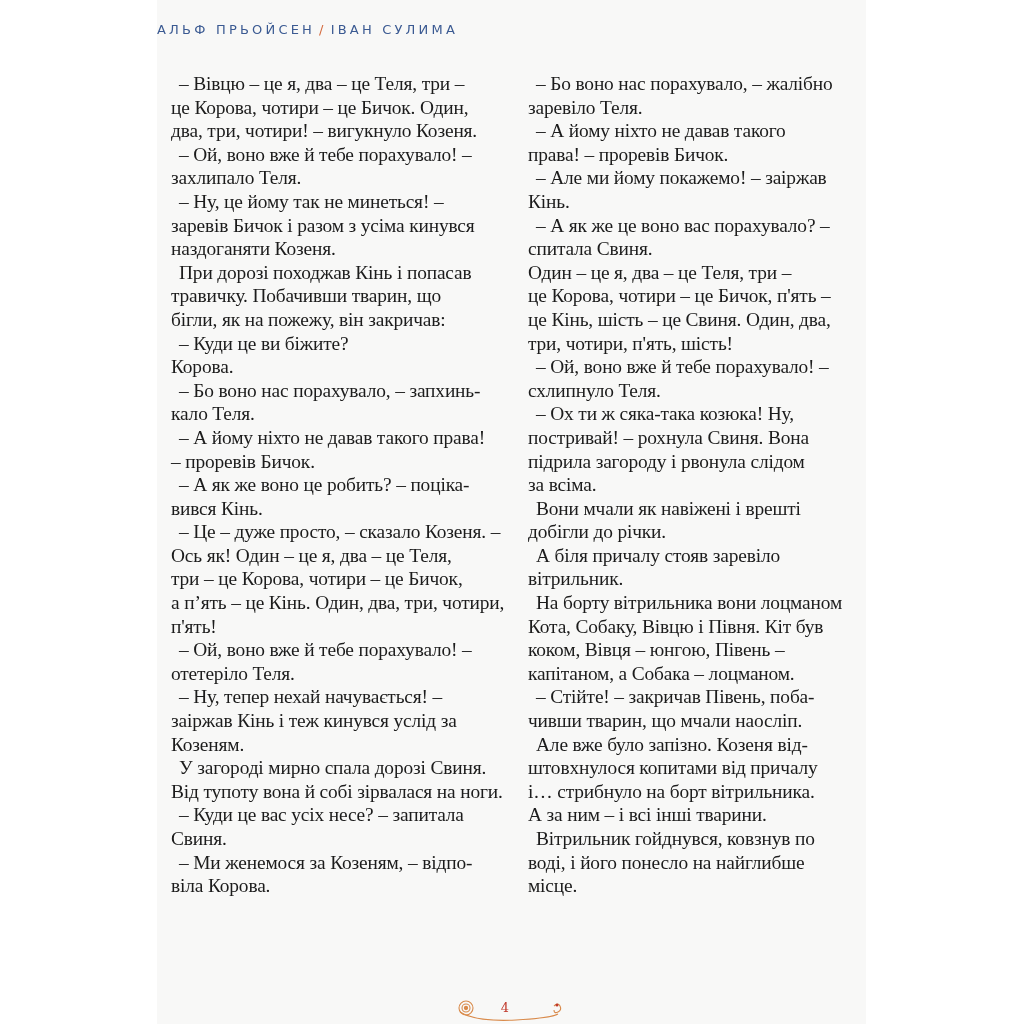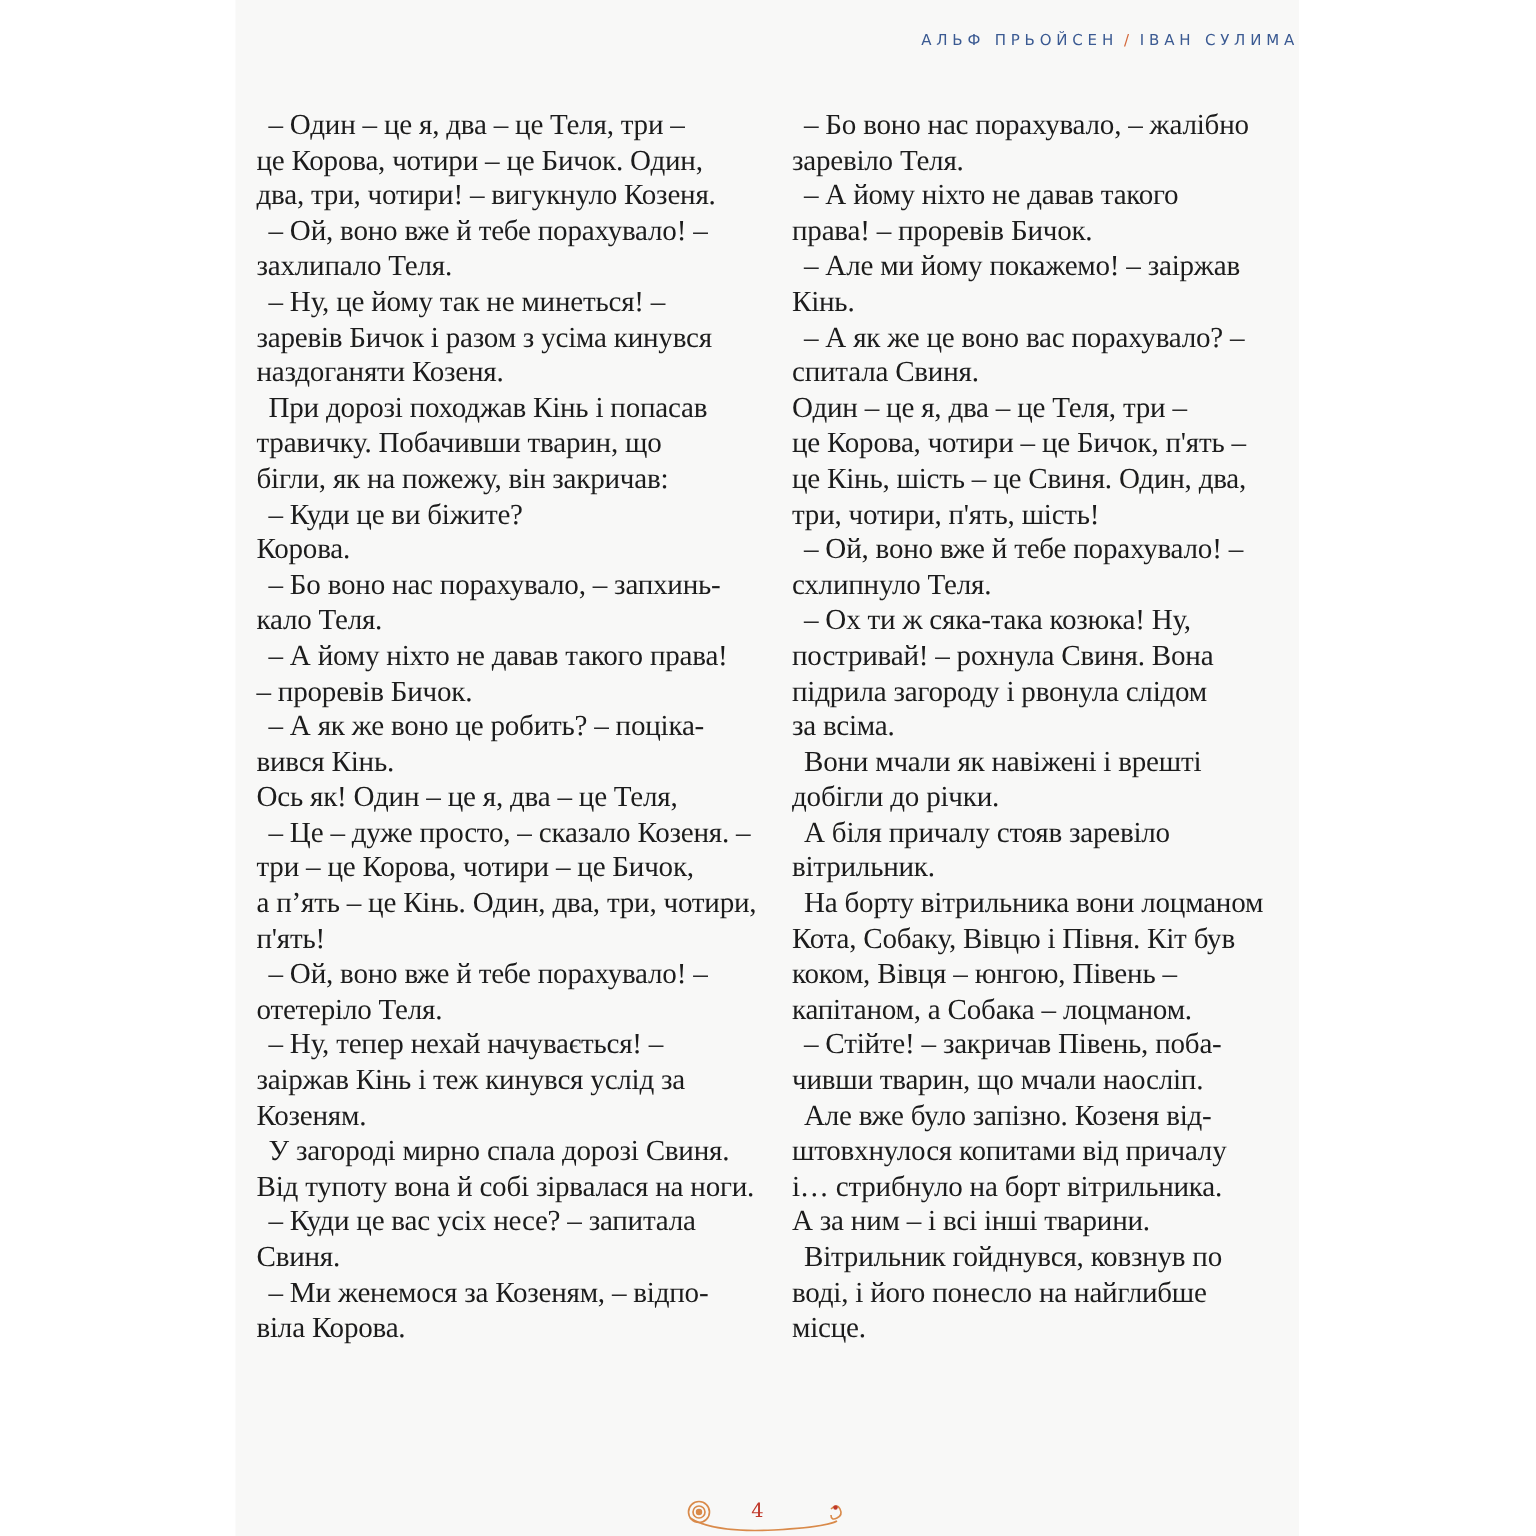--- a/index.html
+++ b/index.html
@@ -13,23 +13,23 @@
     .page {
       position: absolute;
       left: 157px; top: 0;
       width: 709px; height: 1024px;
       background: #f8f8f7;
       box-shadow: inset 0 0 0 0 transparent;
     }
     .header {
       position: absolute;
       left: 0; right: 0; top: 22px;
-      text-align: right;
+      text-align: left;
       font-family: "DejaVu Sans", "Liberation Sans", sans-serif;
-      font-size: 10px;
+      font-size: 13px;
       letter-spacing: 3.2px;
       color: #3b5a92;
     }
     .header .slash { color: #d4683a; margin: 0 4px; }
     .col {
       position: absolute;
       top: 72px;
       width: 330px;
       font-size: 19.4px;
       line-height: 23.6px;
@@ -58,41 +58,41 @@
 </head>
 <body>
 
 <div class="page">
 
   <div class="header">
     <span>АЛЬФ ПРЬОЙСЕН</span><span class="slash">/</span><span>ІВАН СУЛИМА</span>
   </div>
 
   <div class="col left" id="col-left">
-      <div class="line indent">– Один – це я, два – це Теля, три –</div>
+      <div class="line indent">– Вівцю – це я, два – це Теля, три –</div>
       <div class="line">це Корова, чотири – це Бичок. Один,</div>
       <div class="line">два, три, чотири! – вигукнуло Козеня.</div>
       <div class="line indent">– Ой, воно вже й тебе порахувало! –</div>
       <div class="line">захлипало Теля.</div>
       <div class="line indent">– Ну, це йому так не минеться! –</div>
       <div class="line">заревів Бичок і разом з усіма кинувся</div>
       <div class="line">наздоганяти Козеня.</div>
       <div class="line indent">При дорозі походжав Кінь і попасав</div>
       <div class="line">травичку. Побачивши тварин, що</div>
       <div class="line">бігли, як на пожежу, він закричав:</div>
       <div class="line indent">– Куди це ви біжите?</div>
       <div class="line">Корова.</div>
       <div class="line indent">– Бо воно нас порахувало, – запхинь-</div>
       <div class="line">кало Теля.</div>
       <div class="line indent">– А йому ніхто не давав такого права!</div>
       <div class="line">– проревів Бичок.</div>
       <div class="line indent">– А як же воно це робить? – поціка-</div>
       <div class="line">вився Кінь.</div>
+      <div class="line indent">– Це – дуже просто, – сказало Козеня. –</div>
       <div class="line">Ось як! Один – це я, два – це Теля,</div>
-      <div class="line indent">– Це – дуже просто, – сказало Козеня. –</div>
       <div class="line">три – це Корова, чотири – це Бичок,</div>
       <div class="line">а п’ять – це Кінь. Один, два, три, чотири,</div>
       <div class="line">п'ять!</div>
       <div class="line indent">– Ой, воно вже й тебе порахувало! –</div>
       <div class="line">отетеріло Теля.</div>
       <div class="line indent">– Ну, тепер нехай начувається! –</div>
       <div class="line">заіржав Кінь і теж кинувся услід за</div>
       <div class="line">Козеням.</div>
       <div class="line indent">У загороді мирно спала дорозі Свиня.</div>
       <div class="line">Від тупоту вона й собі зірвалася на ноги.</div>

